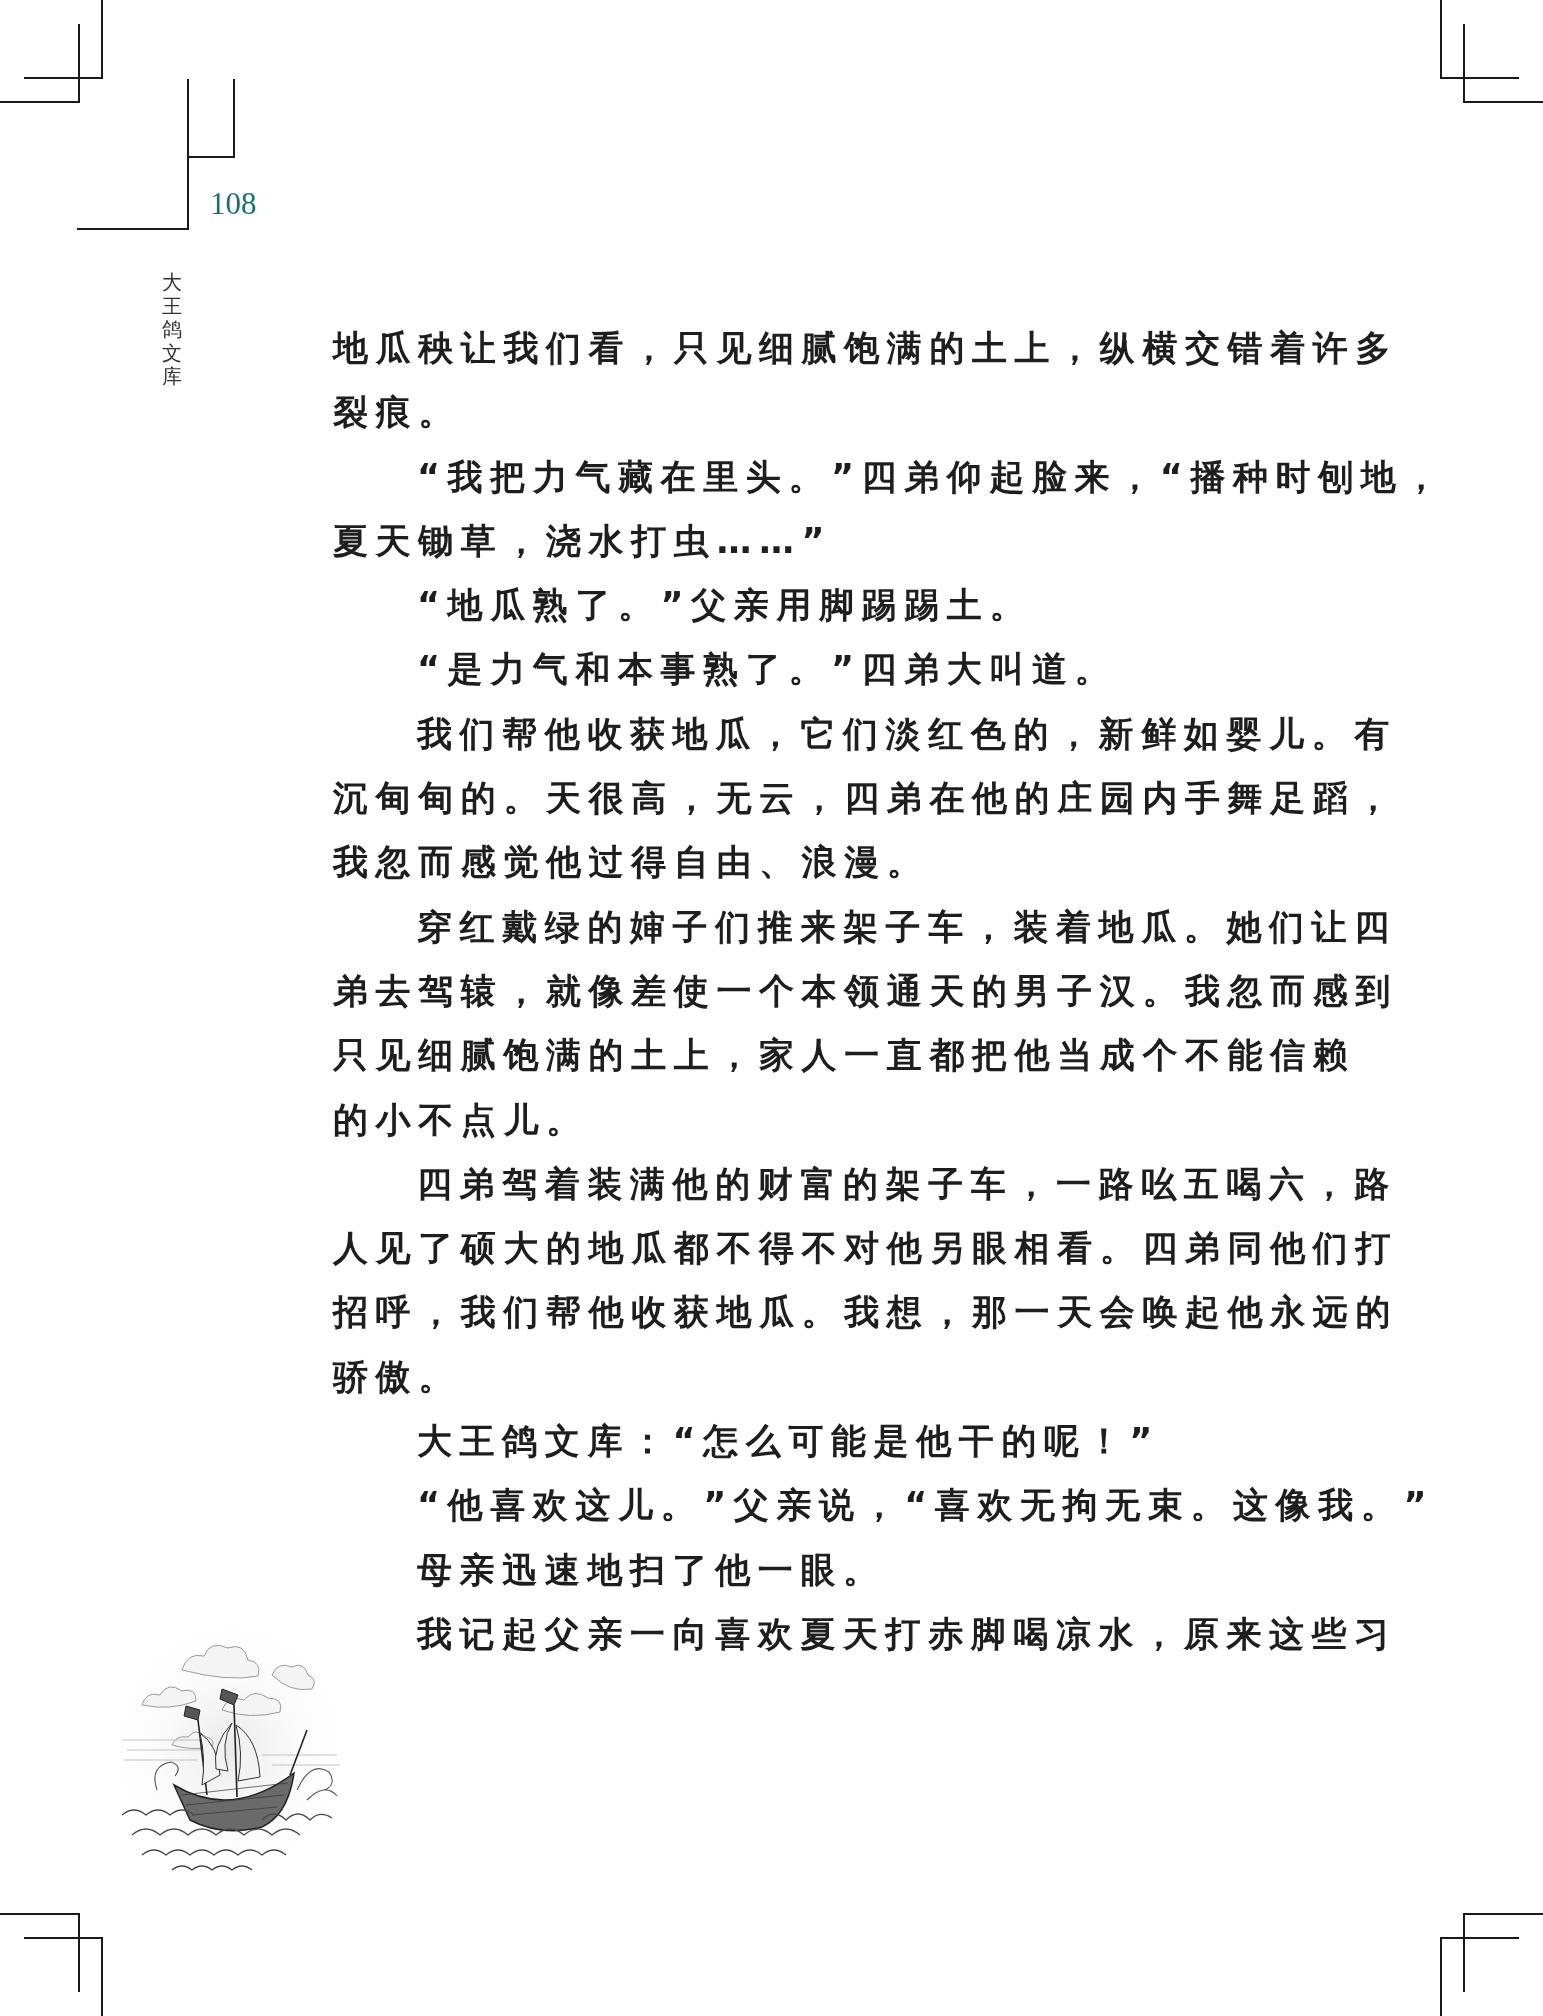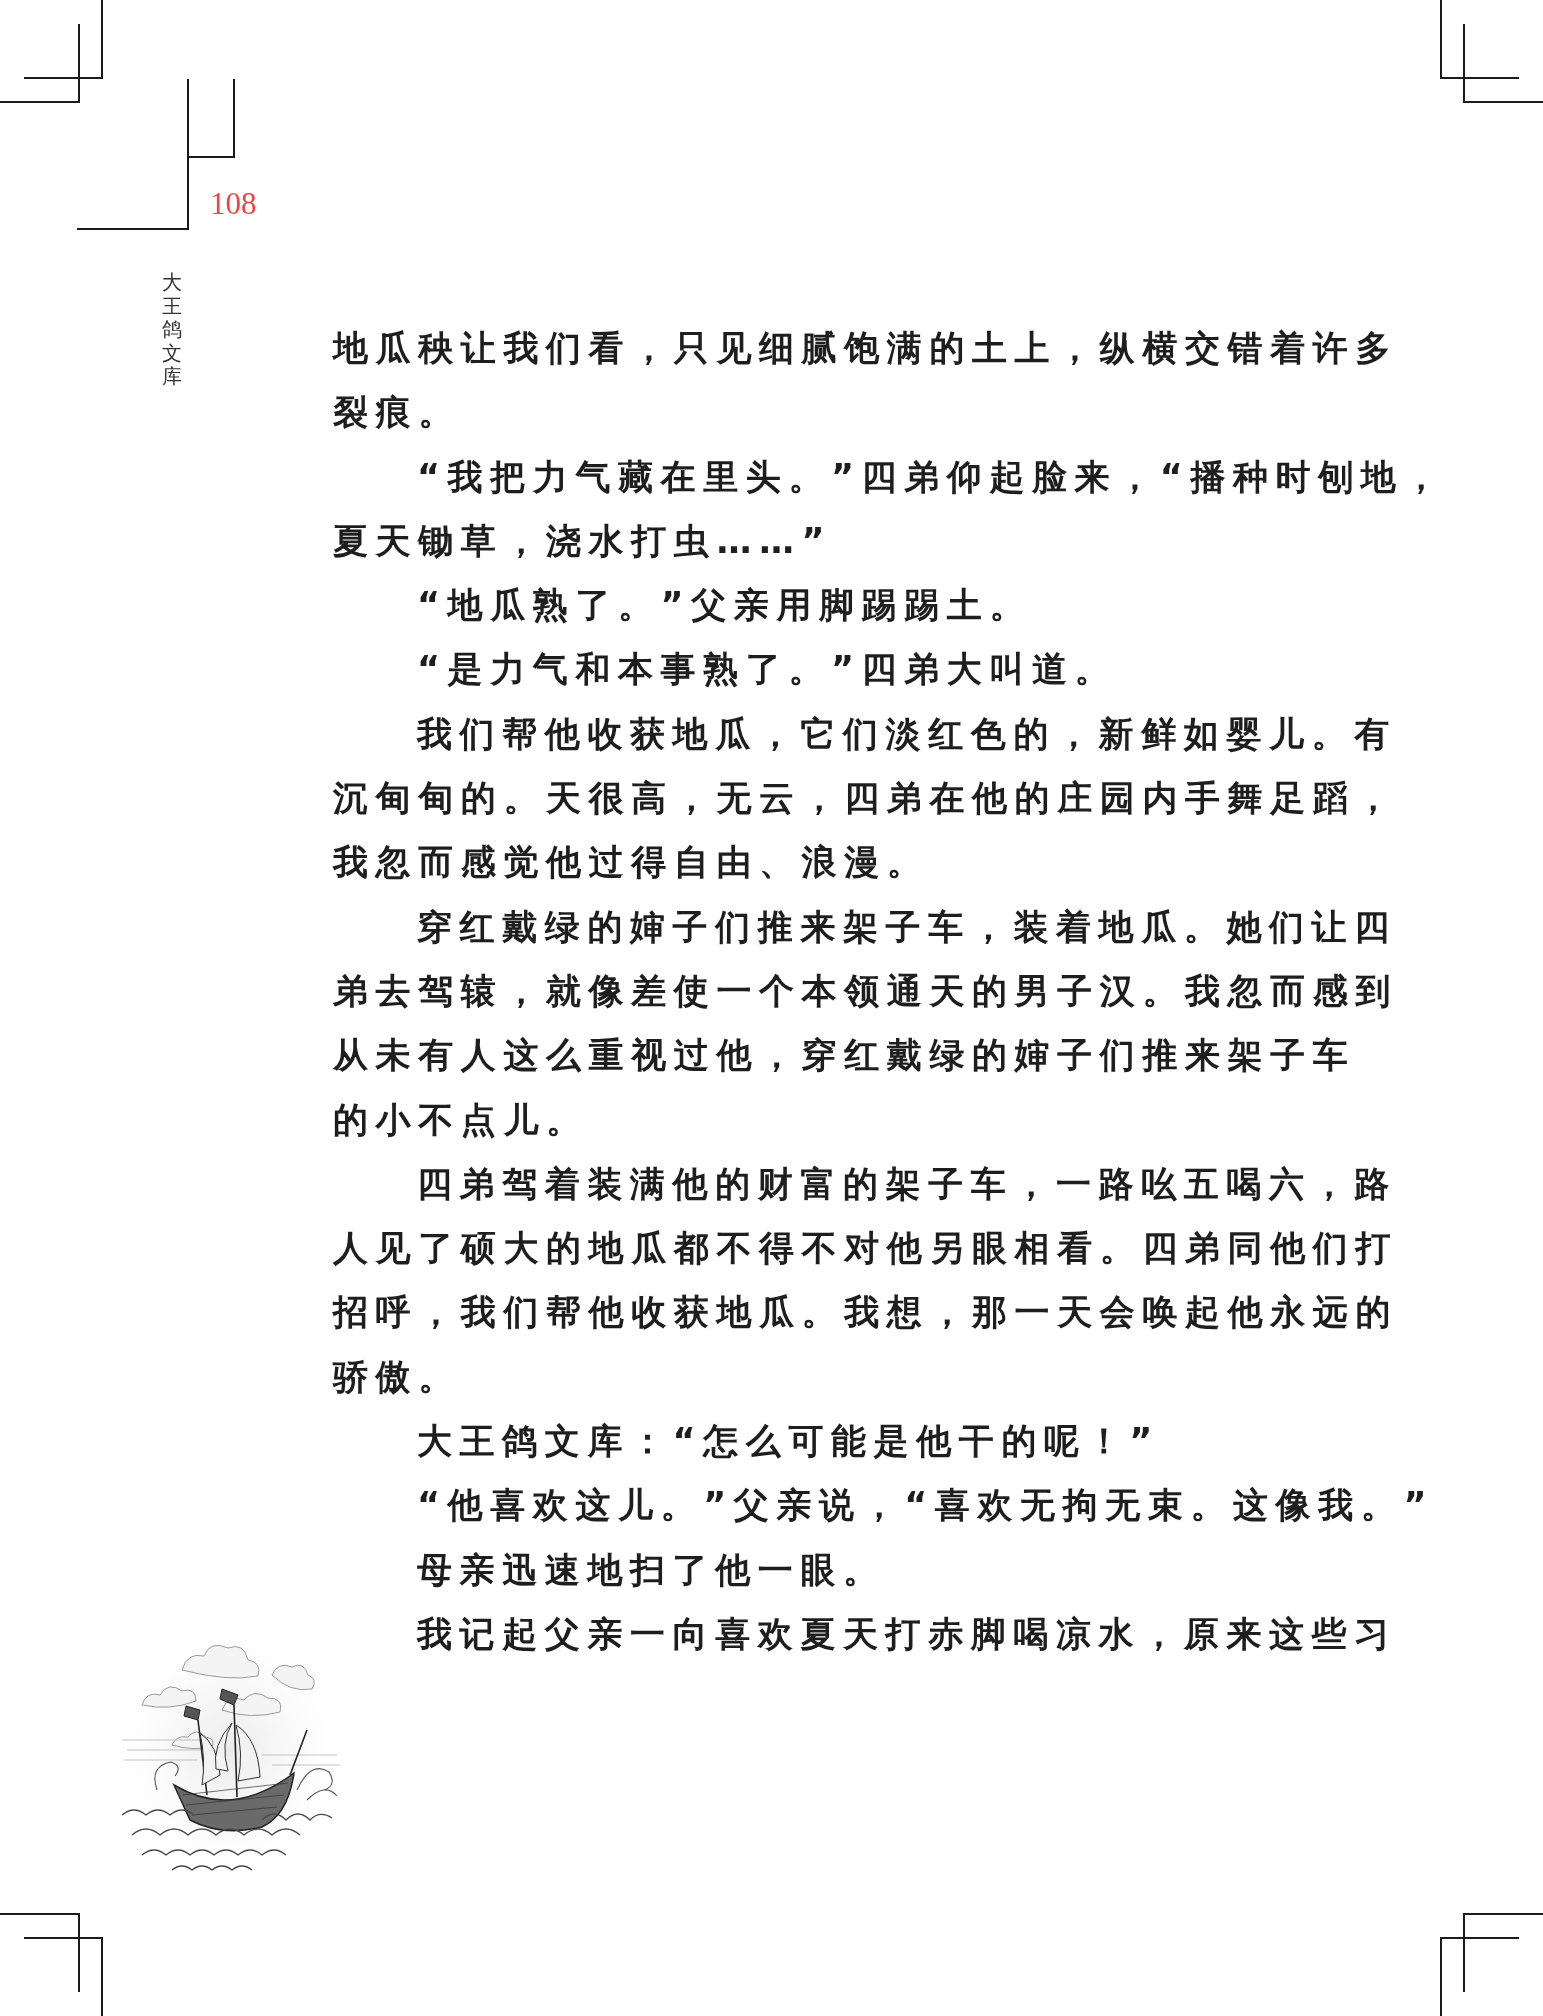--- a/index.html
+++ b/index.html
@@ -4,21 +4,21 @@
   <style>
     html, body { margin: 0; padding: 0; background: #ffffff; }
     body { width: 1543px; height: 2016px; position: relative; overflow: hidden; }
     .page { position: absolute; left: 0; top: 0; width: 1543px; height: 2016px; background: #ffffff; }
     .mark { position: absolute; background: #1a1a1a; }
     .mark.h { height: 2px; }
     .mark.v { width: 2px; }
     .page-number {
       position: absolute; left: 210px; top: 186px;
       font-family: "Liberation Serif", "DejaVu Serif", serif;
-      font-size: 31px; color: #ef4444; letter-spacing: 0px;
+      font-size: 31px; color: #0f766e; letter-spacing: 0px;
     }
     .side-label {
       position: absolute; left: 147px; top: 271px; width: 22px;
       font-family: "DejaVu Sans", sans-serif;
       font-size: 20px; line-height: 23.6px; color: #333;
       text-align: center; word-break: break-all; margin-left: 14px;
     }
     .body-text {
       position: absolute; left: 333px; top: 316px; width: 860px;
       font-family: "DejaVu Sans", sans-serif;
@@ -70,21 +70,21 @@
       <span class="line">裂痕。</span>
       <span class="line indent">“我把力气藏在里头。”四弟仰起脸来，“播种时刨地，</span>
       <span class="line">夏天锄草，浇水打虫……”</span>
       <span class="line indent">“地瓜熟了。”父亲用脚踢踢土。</span>
       <span class="line indent">“是力气和本事熟了。”四弟大叫道。</span>
       <span class="line indent">我们帮他收获地瓜，它们淡红色的，新鲜如婴儿。有</span>
       <span class="line">沉甸甸的。天很高，无云，四弟在他的庄园内手舞足蹈，</span>
       <span class="line">我忽而感觉他过得自由、浪漫。</span>
       <span class="line indent">穿红戴绿的婶子们推来架子车，装着地瓜。她们让四</span>
       <span class="line">弟去驾辕，就像差使一个本领通天的男子汉。我忽而感到</span>
-      <span class="line">从未有人这么重视过他，穿红戴绿的婶子们推来架子车</span>
+      <span class="line">只见细腻饱满的土上，家人一直都把他当成个不能信赖</span>
       <span class="line">的小不点儿。</span>
       <span class="line indent">四弟驾着装满他的财富的架子车，一路吆五喝六，路</span>
       <span class="line">人见了硕大的地瓜都不得不对他另眼相看。四弟同他们打</span>
       <span class="line">招呼，我们帮他收获地瓜。我想，那一天会唤起他永远的</span>
       <span class="line">骄傲。</span>
       <span class="line indent">大王鸽文库：“怎么可能是他干的呢！”</span>
       <span class="line indent">“他喜欢这儿。”父亲说，“喜欢无拘无束。这像我。”</span>
       <span class="line indent">母亲迅速地扫了他一眼。</span>
       <span class="line indent">我记起父亲一向喜欢夏天打赤脚喝凉水，原来这些习</span>
     </div>

